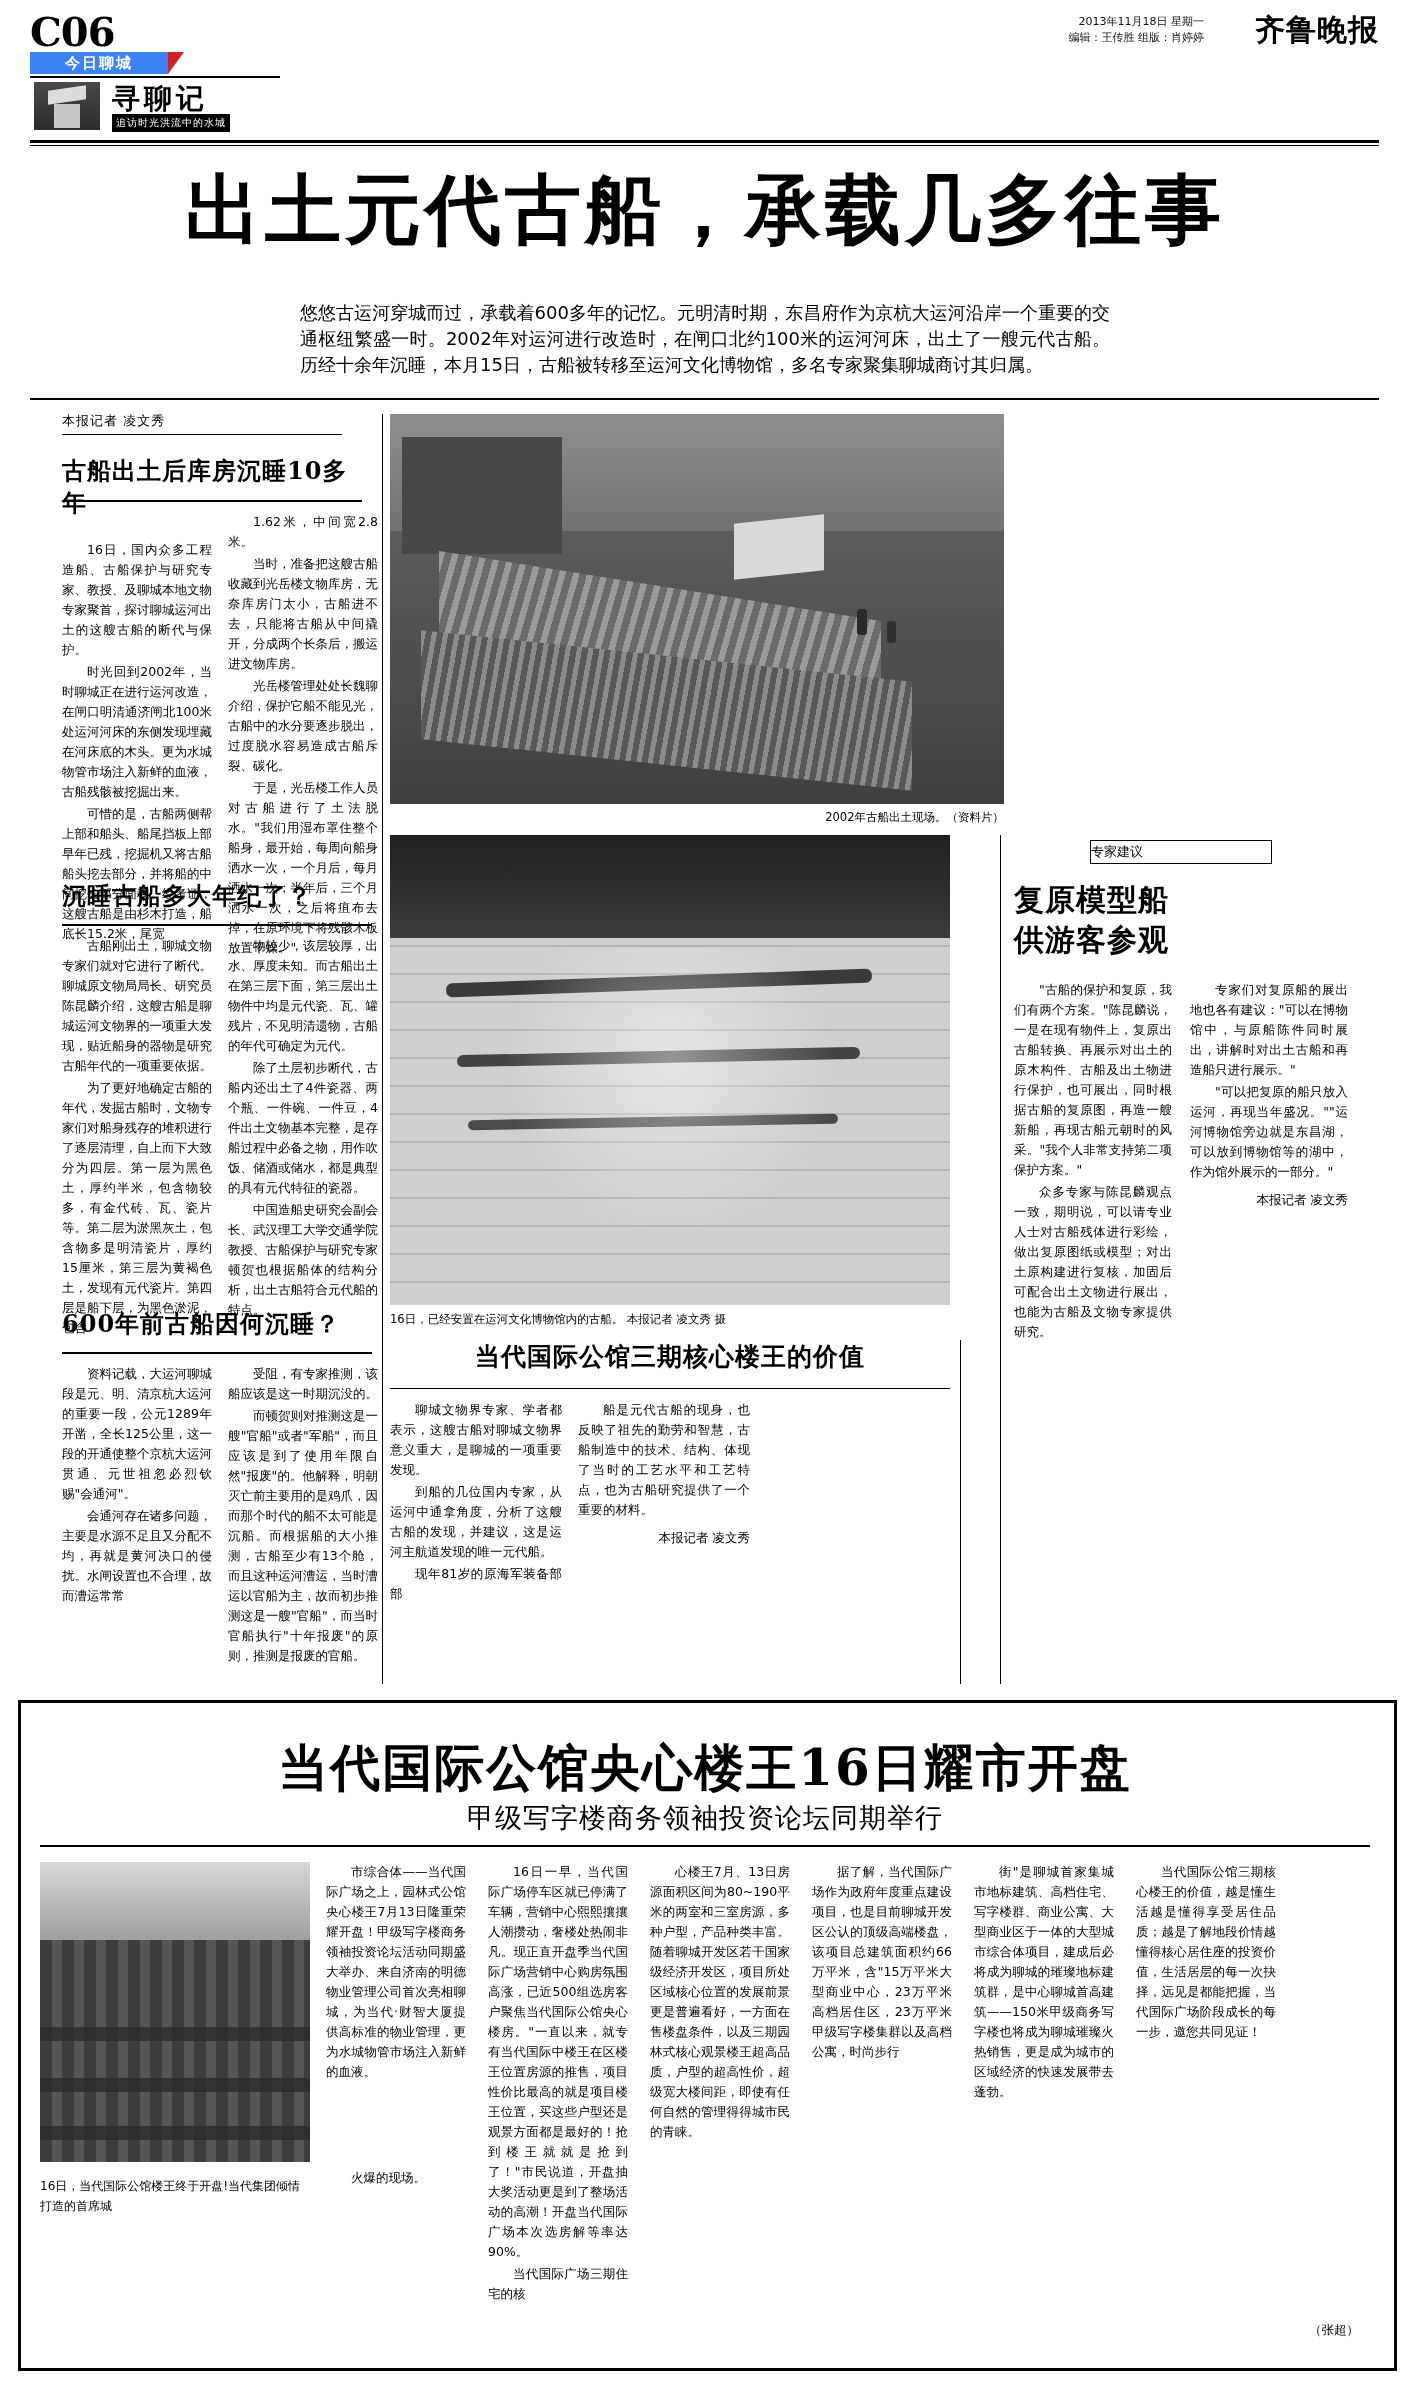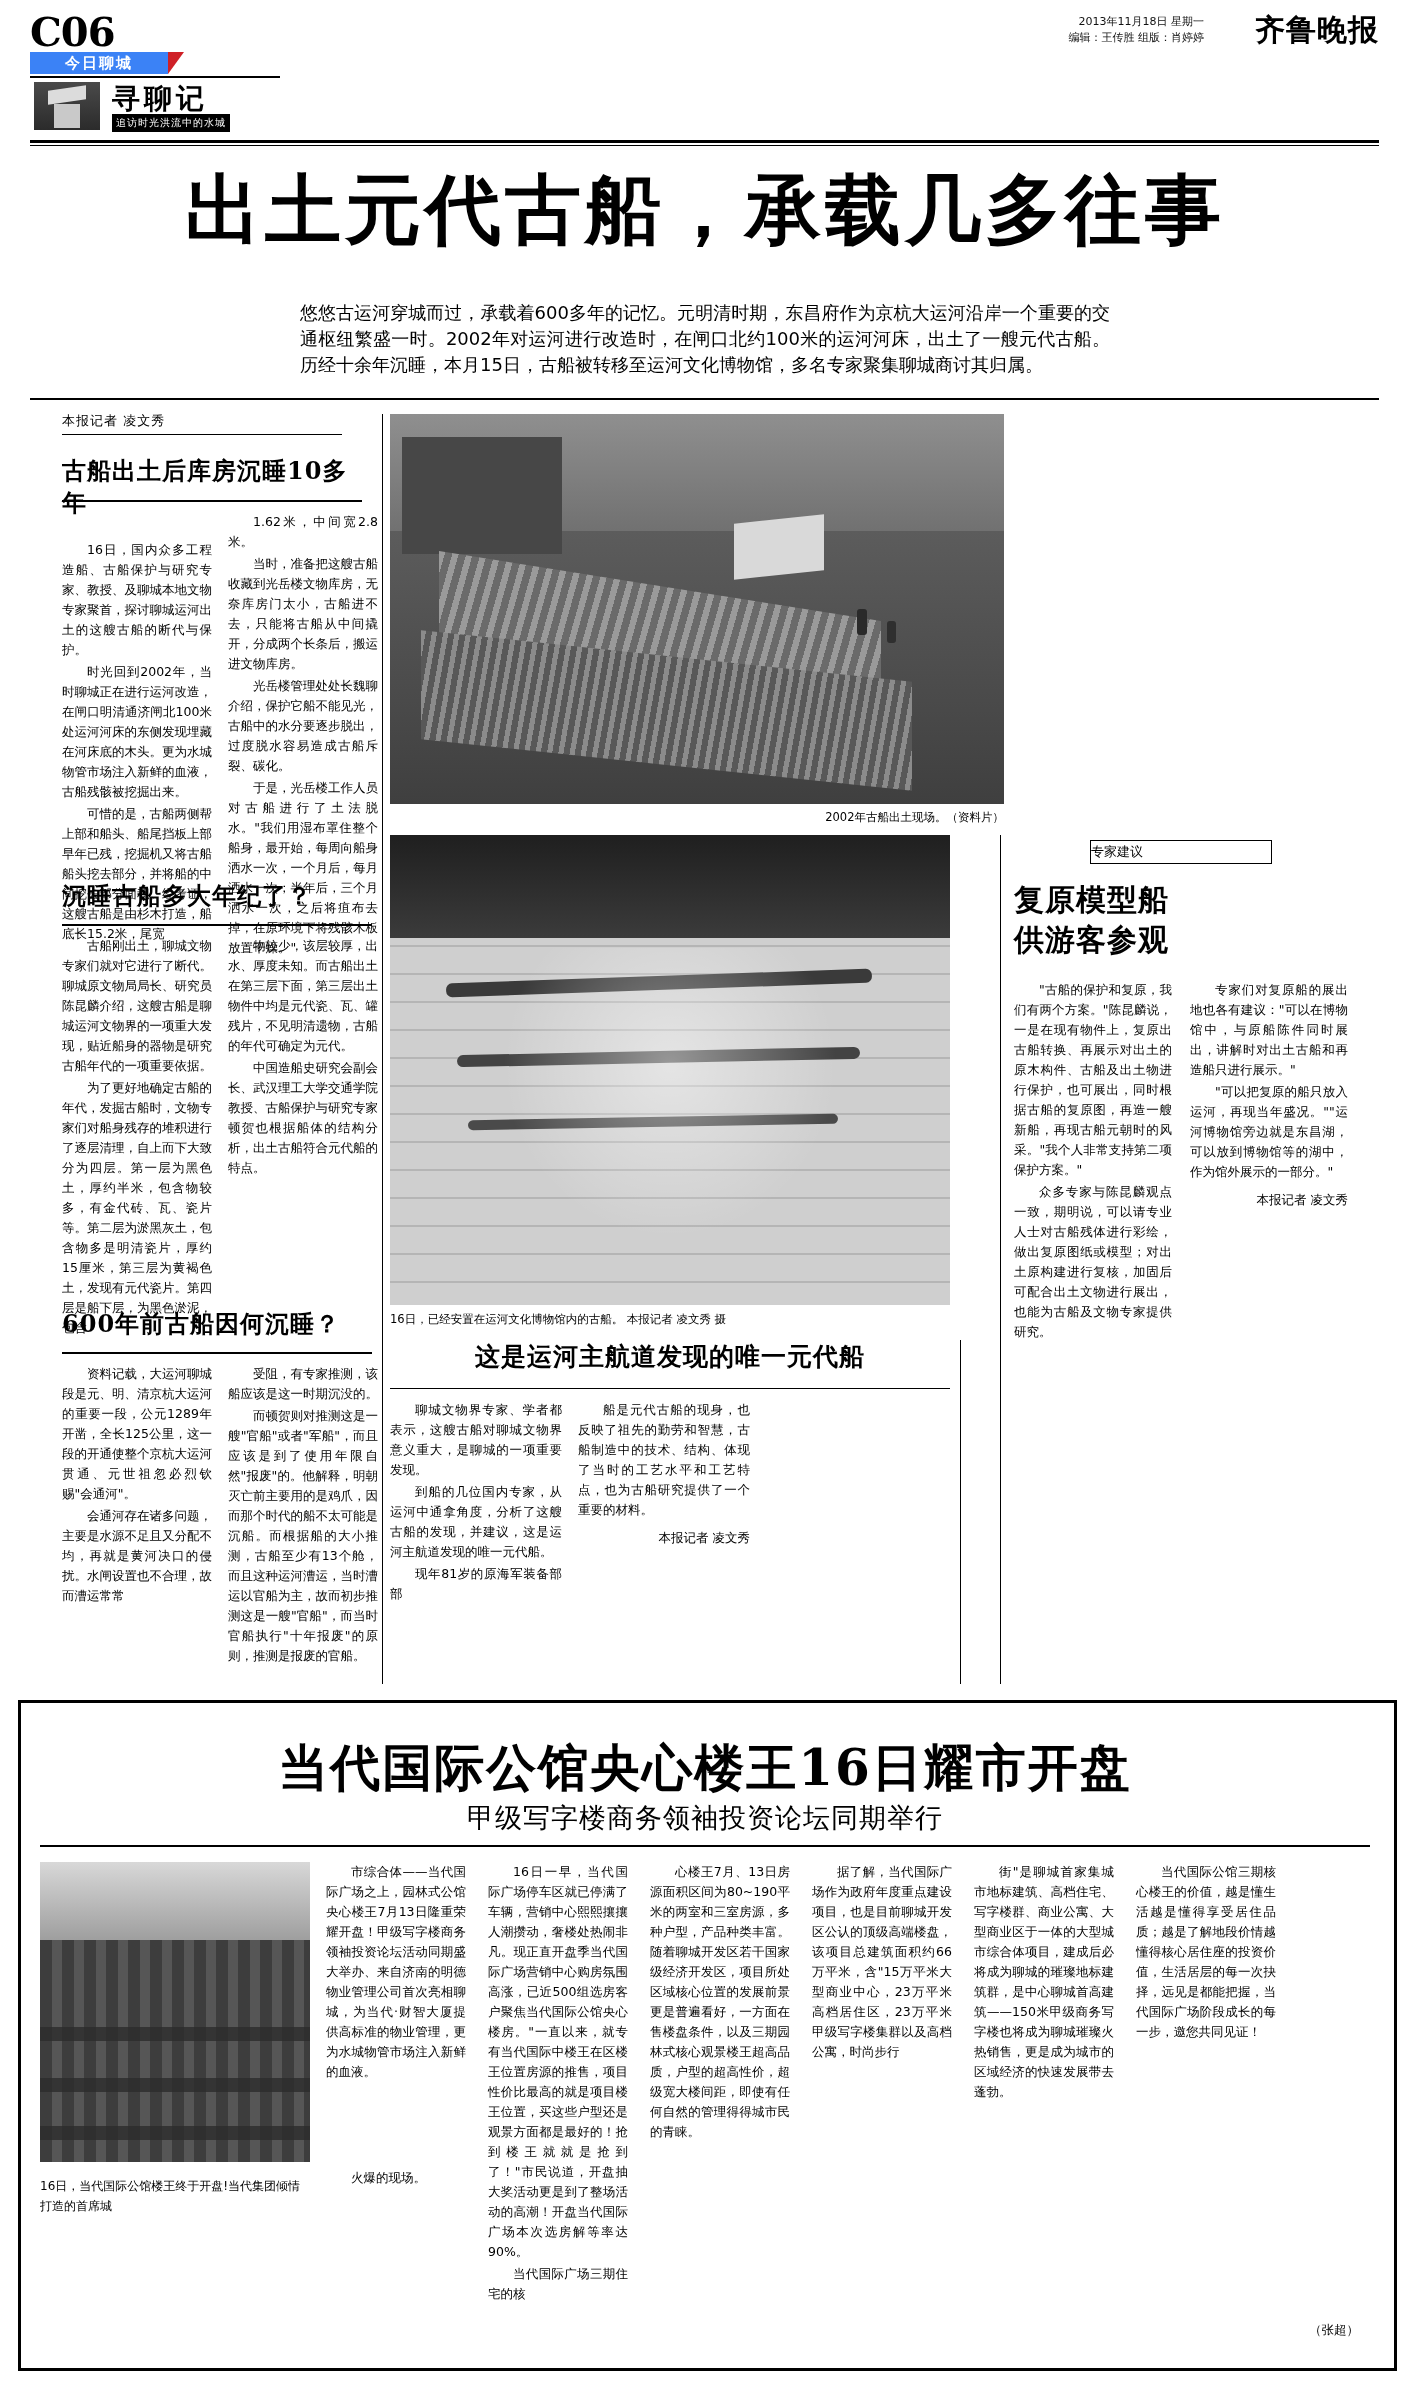--- a/index.html
+++ b/index.html
@@ -163,20 +163,21 @@
   </div>
 
   <div class="sec-h sec2-title">沉睡古船多大年纪了？</div>
   <div class="sec2-rule"></div>
   <div class="colwrap c2a">
     <p class="p">古船刚出土，聊城文物专家们就对它进行了断代。聊城原文物局局长、研究员陈昆麟介绍，这艘古船是聊城运河文物界的一项重大发现，贴近船身的器物是研究古船年代的一项重要依据。</p>
     <p class="p">为了更好地确定古船的年代，发掘古船时，文物专家们对船身残存的堆积进行了逐层清理，自上而下大致分为四层。第一层为黑色土，厚约半米，包含物较多，有金代砖、瓦、瓷片等。第二层为淤黑灰土，包含物多是明清瓷片，厚约15厘米，第三层为黄褐色土，发现有元代瓷片。第四层是船下层，为黑色淤泥，包含</p>
   </div>
   <div class="colwrap c2b">
     <p class="p">物较少，该层较厚，出水、厚度未知。而古船出土在第三层下面，第三层出土物件中均是元代瓷、瓦、罐残片，不见明清遗物，古船的年代可确定为元代。</p>
+    <p class="p">除了土层初步断代，古船内还出土了4件瓷器、两个瓶、一件碗、一件豆，4件出土文物基本完整，是存船过程中必备之物，用作吹饭、储酒或储水，都是典型的具有元代特征的瓷器。</p>
     <p class="p">中国造船史研究会副会长、武汉理工大学交通学院教授、古船保护与研究专家顿贺也根据船体的结构分析，出土古船符合元代船的特点。</p>
   </div>
 
   <div class="sec-h sec3-title">600年前古船因何沉睡？</div>
   <div class="sec3-rule"></div>
   <div class="colwrap c3a">
     <p class="p">资料记载，大运河聊城段是元、明、清京杭大运河的重要一段，公元1289年开凿，全长125公里，这一段的开通使整个京杭大运河贯通、元世祖忽必烈钦赐"会通河"。</p>
     <p class="p">会通河存在诸多问题，主要是水源不足且又分配不均，再就是黄河决口的侵扰。水闸设置也不合理，故而漕运常常</p>
   </div>
   <div class="colwrap c3b">
@@ -199,21 +200,21 @@
   <div class="photo photo2">
     <div class="ph2-floor"></div>
     <div class="ph2-wall"></div>
     <div class="ph2-boat1"></div>
     <div class="ph2-boat2"></div>
     <div class="ph2-boat3"></div>
     <div class="ph2-glow"></div>
   </div>
   <div class="cap2">16日，已经安置在运河文化博物馆内的古船。  本报记者  凌文秀  摄</div>
 
-  <div class="mid-title">这是运河主航道发现的唯一元代船</div>
+  <div class="mid-title">当代国际公馆三期核心楼王的价值</div>
   <div class="mid-rule"></div>
   <div class="colwrap m1">
     <p class="p">聊城文物界专家、学者都表示，这艘古船对聊城文物界意义重大，是聊城的一项重要发现。</p>
     <p class="p">到船的几位国内专家，从运河中通拿角度，分析了这艘古船的发现，并建议，这是运河主航道发现的唯一元代船。</p>
     <p class="p">现年81岁的原海军装备部部</p>
   </div>
   <div class="colwrap m2">
     <p class="p">船是元代古船的现身，也反映了祖先的勤劳和智慧，古船制造中的技术、结构、体现了当时的工艺水平和工艺特点，也为古船研究提供了一个重要的材料。</p>
     <p class="p sig">本报记者  凌文秀</p>
   </div>

